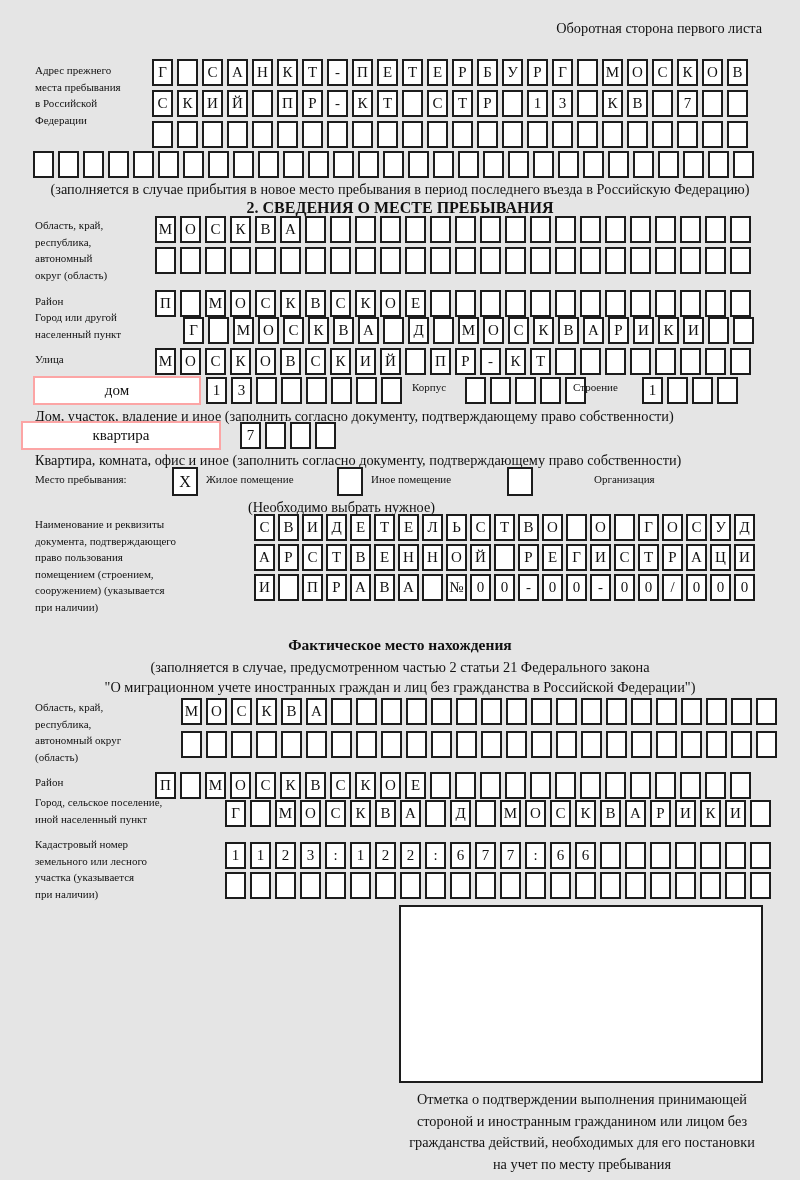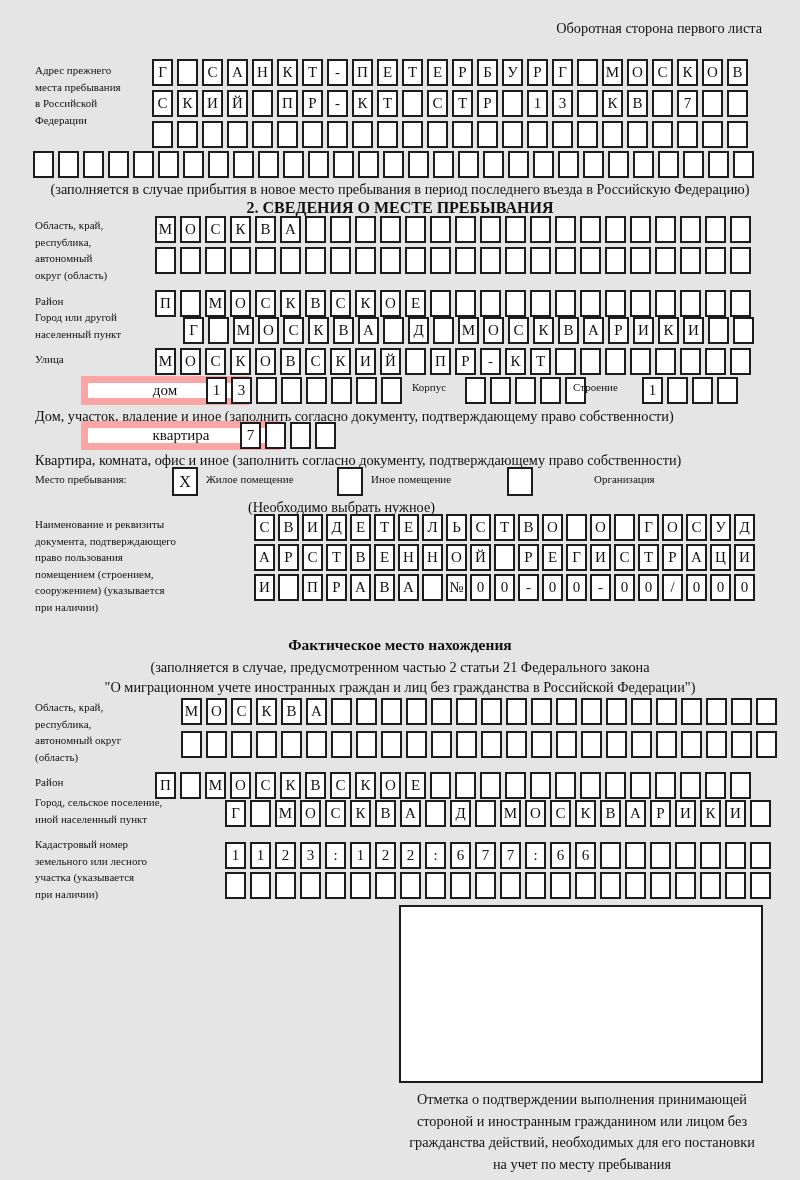--- a/index.html
+++ b/index.html
@@ -17,24 +17,23 @@
   .title { font-weight:bold; font-size:16px; }
   .boxrow { display:flex; gap:4px; }
   .boxrow.tight { gap:3px; }
   .cbox {
     flex:0 0 auto; width:21px; height:27px;
     border:2px solid #1c1c1c; background:#fff;
     display:flex; align-items:center; justify-content:center;
     font-size:15px; line-height:1;
   }
   .widebox {
-    border:7px solid #fca5a5; height:29px; background:#fff;
+    border:2px solid #fca5a5; height:29px; background:#fff;
     display:flex; align-items:center; justify-content:center;
     font-size:15px;
-    margin-left:48px;
   }
   .checkbox {
     width:26px; height:29px; border:2px solid #1c1c1c; background:#fff;
     display:flex; align-items:center; justify-content:center;
     font-size:16px;
   }
   .bigbox { border:2px solid #1c1c1c; background:#fff; }
   .caption { font-size:14.3px; line-height:1.52; white-space:pre-line; text-align:center; }
 </style>
 </head>
@@ -325,21 +324,21 @@
     </div>
   <div class="abs lbl" style="left:573px; top:379px;">Строение</div>
   <div class="abs boxrow" style="left:642px; top:377px;">
       <div class="cbox">1</div>
       <div class="cbox"></div>
       <div class="cbox"></div>
       <div class="cbox"></div>
     </div>
   <div class="abs note" style="left:35px; top:408px;">Дом, участок, владение и иное (заполнить согласно документу, подтверждающему право собственности)</div>
 
-  <div class="abs widebox" style="left:33px; top:421px; width:200px;align-items:center;">
+  <div class="abs widebox" style="left:21px; top:421px; width:200px;align-items:center;">
     <span>квартира</span>
   </div>
   <div class="abs boxrow" style="left:240px; top:422px;">
       <div class="cbox">7</div>
       <div class="cbox"></div>
       <div class="cbox"></div>
       <div class="cbox"></div>
     </div>
   <div class="abs note" style="left:35px; top:452px;">Квартира, комната, офис и иное (заполнить согласно документу, подтверждающему право собственности)</div>
 

